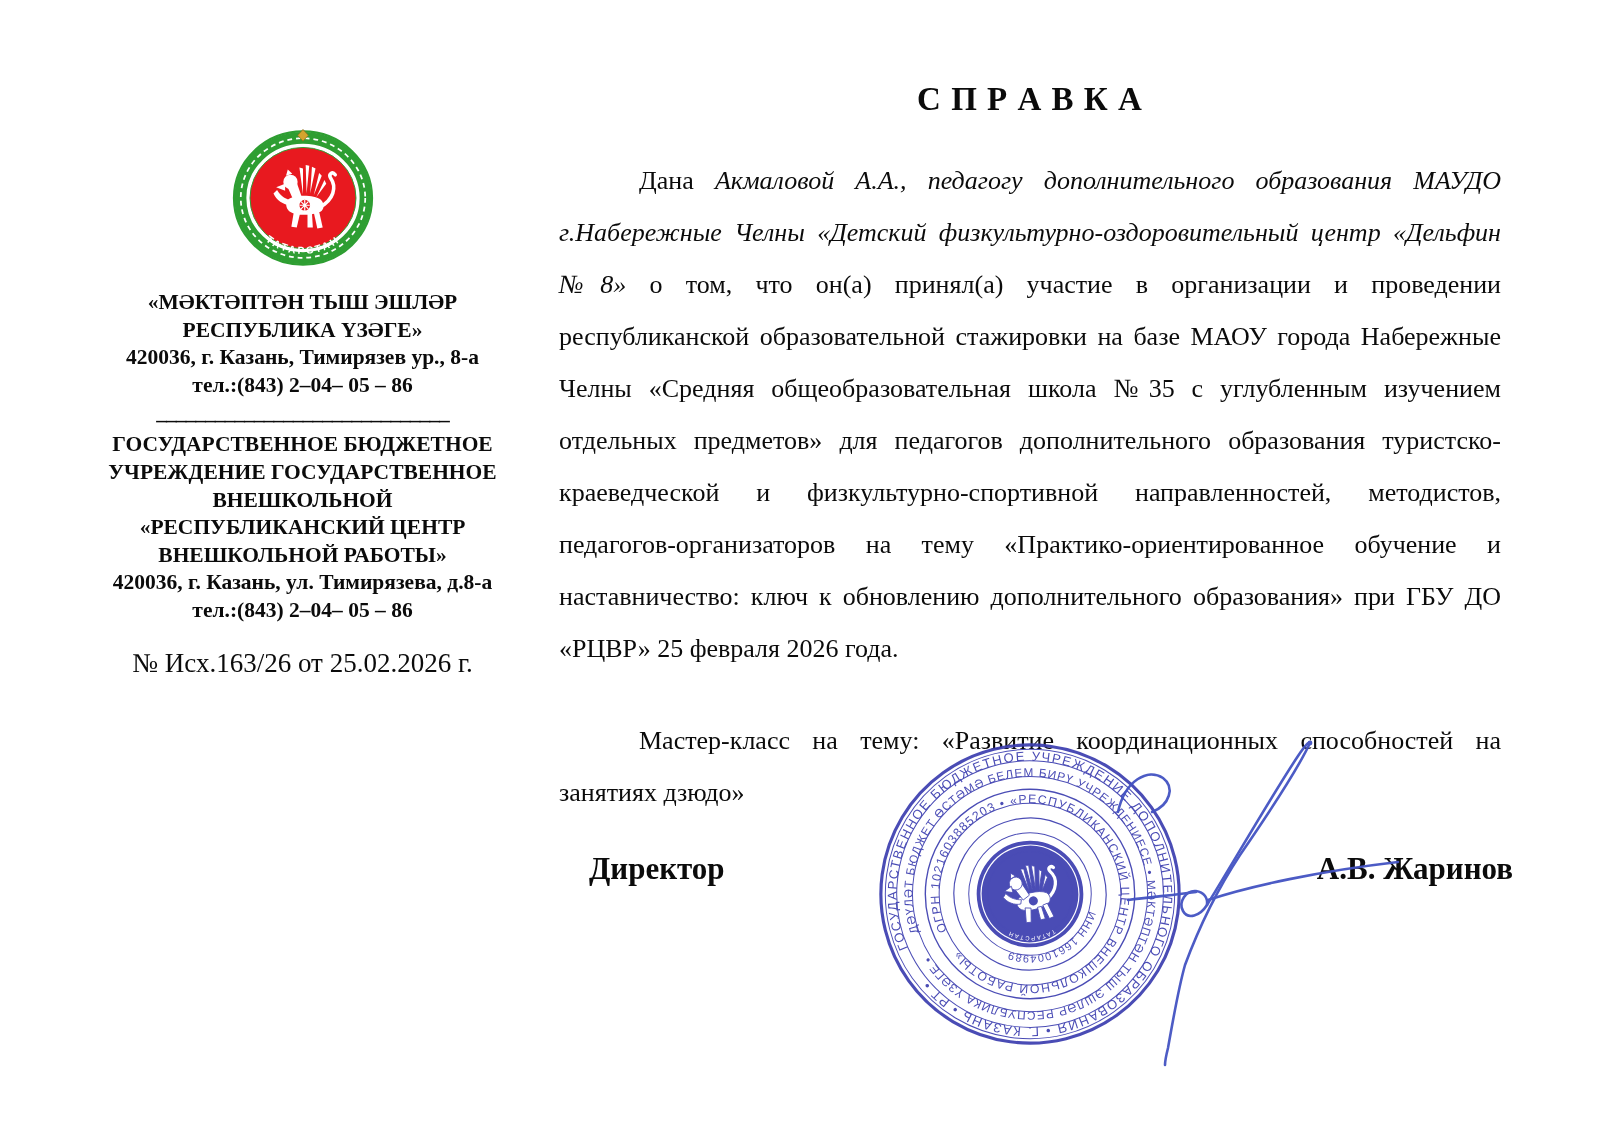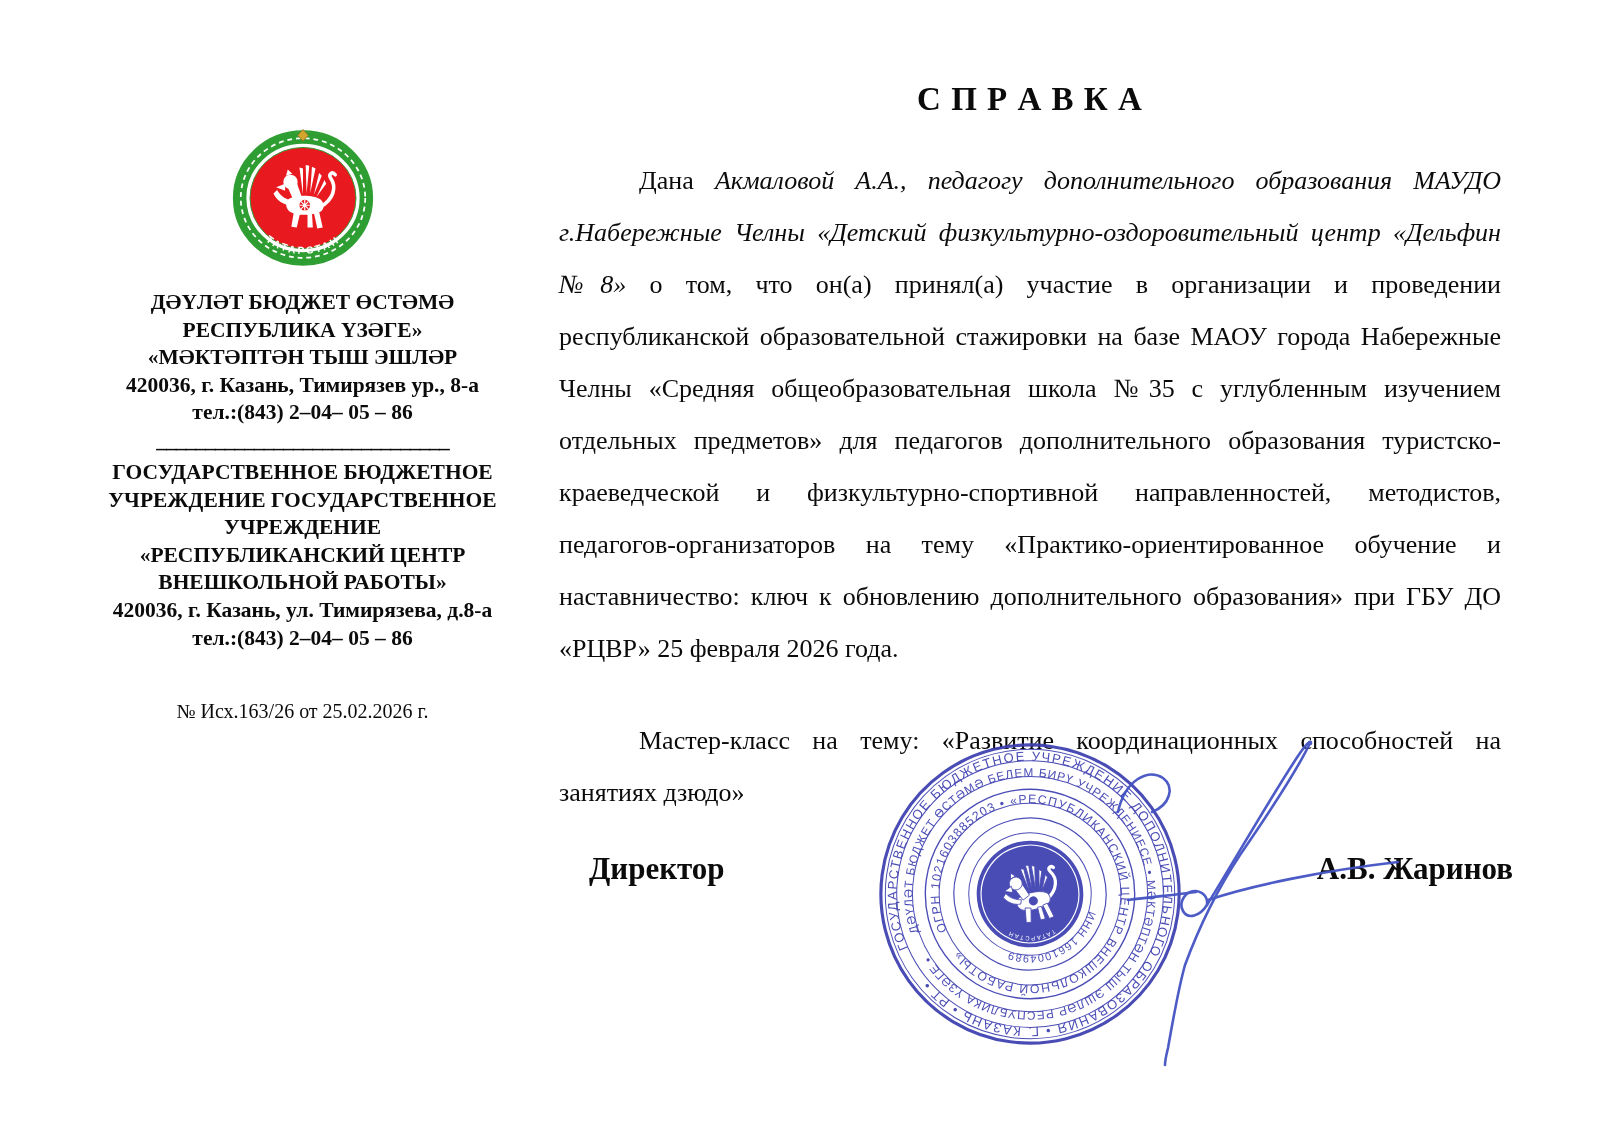--- a/index.html
+++ b/index.html
@@ -8,21 +8,21 @@
     font-family:"Liberation Serif","DejaVu Serif",serif;color:#0b0b0b;
     overflow:hidden;margin:0 auto;
   }
   
   .letterhead{position:absolute;left:75px;top:128px;width:455px;text-align:center;}
   .arms{display:block;margin:0 auto 20px auto;}
   .lh-block{font-weight:bold;font-size:21.5px;line-height:27.6px;}
   .lh-divider{font-weight:bold;font-size:21.5px;line-height:26px;letter-spacing:-1px;
     white-space:nowrap;overflow:hidden;}
   .lh-block.rus{margin-top:6px;}
-  .lh-ref{margin-top:42px;font-size:20px;line-height:34px;font-weight:normal;}
+  .lh-ref{margin-top:21px;font-size:27px;line-height:34px;font-weight:normal;}
   
   .doc{position:absolute;left:547px;top:79px;width:966px;}
   .doc-title{margin:0;text-align:center;font-size:33px;line-height:40px;font-weight:bold;letter-spacing:1px;}
   .body-par{margin:12px;font-size:26px;line-height:52px;text-align:justify;text-indent:80px;}
   .p1{margin-top:36px;}
   .p2{margin-top:40px;}
   .sig-row{position:absolute;left:547px;top:850px;width:966px;display:flex;
     justify-content:space-between;align-items:flex-start;padding-left:42px;box-sizing:border-box;
     font-size:31px;font-weight:bold;line-height:38px;}
   
@@ -68,33 +68,32 @@
         <path d="M76.8 74 L76.8 85 M71.5 79.4 L82 79.4 M73 75.7 L80.5 83.1 M80.5 75.7 L73 83.1" stroke="#ffffff" stroke-width="1.2"></path>
       </g>
       <polygon points="75,1.5 80.5,7.5 75,13.5 69.5,7.5" fill="#d3a42e" stroke="#8a6d1f" stroke-width="0.8"></polygon>
       <path id="arms-bottom" d="M 15 72 A 60 57.5 0 0 0 135 72" fill="none"></path>
       <text font-size="10.5" font-weight="bold" letter-spacing="2.5" fill="#ffffff">
         <textPath href="#arms-bottom" startOffset="50%" text-anchor="middle">ТАТАРСТАН</textPath>
       </text>
     </svg>
 
     <div class="lh-block">
-      <div>ДӘҮЛӘТ БЮДЖЕТ ӨСТӘМӘ</div>
+      <div>«МӘКТӘПТӘН ТЫШ ЭШЛӘР</div>
       <div>РЕСПУБЛИКА ҮЗӘГЕ»</div>
-      <div>«МӘКТӘПТӘН ТЫШ ЭШЛӘР</div>
       <div>420036,  г. Казань, Тимирязев ур., 8-а</div>
       <div>тел.:(843)  2–04– 05 – 86</div>
     </div>
 
     <div class="lh-divider">______________________________</div>
 
     <div class="lh-block rus">
       <div>ГОСУДАРСТВЕННОЕ БЮДЖЕТНОЕ</div>
       <div>УЧРЕЖДЕНИЕ ГОСУДАРСТВЕННОЕ</div>
-      <div>УЧРЕЖДЕНИЕ</div>
+      <div>ВНЕШКОЛЬНОЙ</div>
       <div>«РЕСПУБЛИКАНСКИЙ  ЦЕНТР</div>
       <div>ВНЕШКОЛЬНОЙ  РАБОТЫ»</div>
       <div>420036, г. Казань, ул. Тимирязева, д.8-а</div>
       <div>тел.:(843)  2–04– 05 – 86</div>
     </div>
 
     <div class="lh-ref">№ Исх.163/26 от 25.02.2026 г.</div>
   </aside>
 
   <main class="doc">

